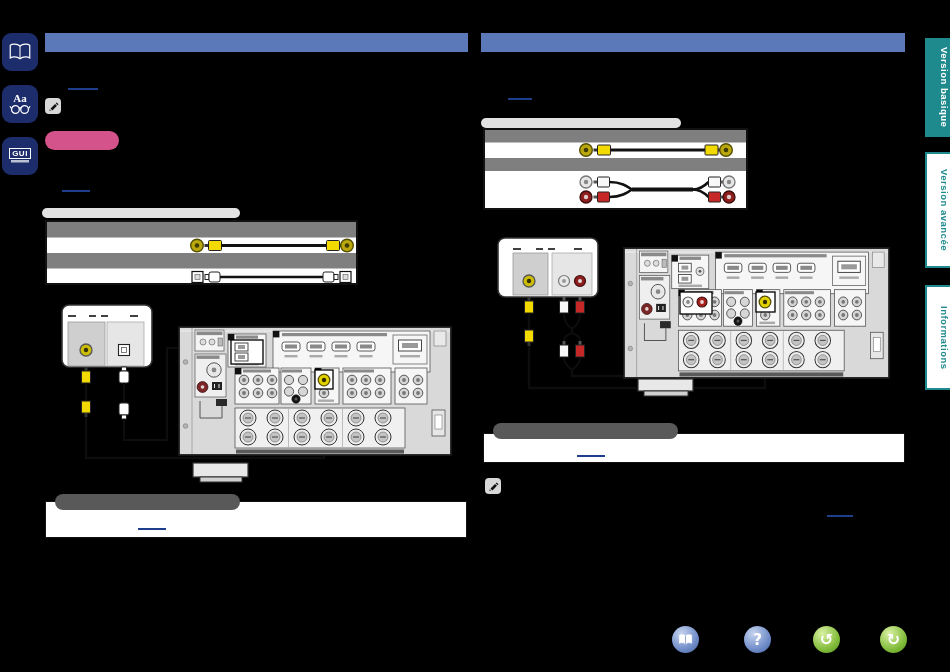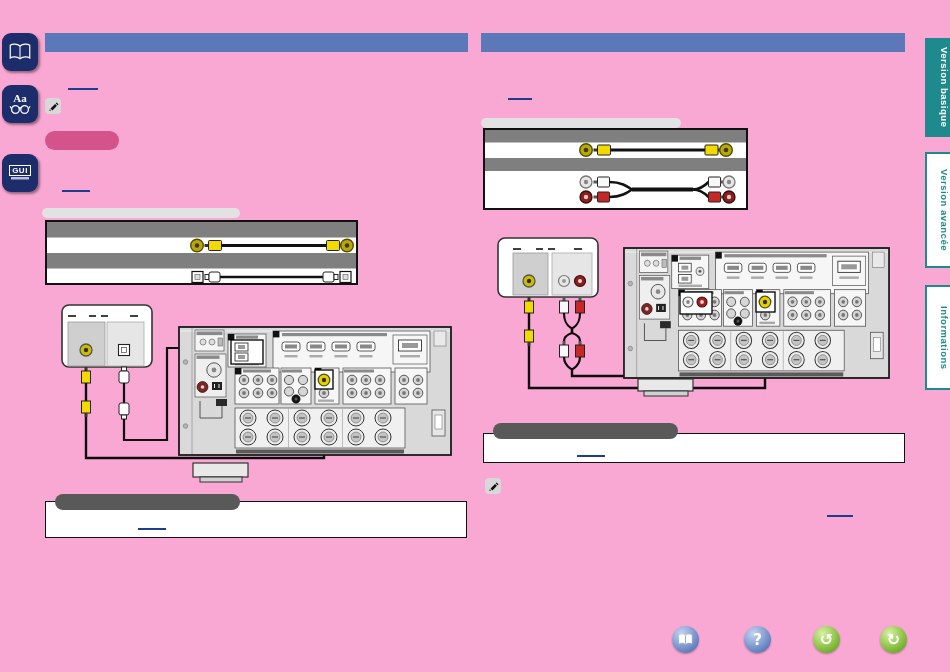--- a/index.html
+++ b/index.html
@@ -1,17 +1,17 @@
 <!DOCTYPE html>
 <html><head>
 <meta charset="utf-8">
 <style>
   html,body{margin:0;padding:0;background:#fff;}
   *{box-sizing:border-box;}
-  .page{position:relative;width:950px;height:672px;background:#f9a8d4;overflow:hidden;
+  .page{position:relative;width:950px;height:672px;background:#000000;overflow:hidden;
         font-family:"Liberation Sans", sans-serif;}
   .abs{position:absolute;}
   .hbar{position:absolute;height:19px;background:#5b79b8;}
   .link{position:absolute;height:2px;background:#1c3e8c;cursor:pointer;}
   .graybar{position:absolute;height:10px;border-radius:5px;background:#e2e2e2;}
   .pill-pink{position:absolute;width:74px;height:19px;border-radius:10px;background:#d4538a;}
   .pill-dark{position:absolute;width:185px;height:16px;border-radius:8px;background:#595959;z-index:3;}
   .notebox{position:absolute;background:#fff;border:1.5px solid #111;z-index:2;}
   .noteicon{position:absolute;width:16px;height:16px;border-radius:4px;background:#d8d8d8;
             display:flex;align-items:center;justify-content:center;}
@@ -248,21 +248,21 @@
     </button>
     <button class="tb-btn" style="top:85px;">
       <span class="tb-aa">Aa</span>
       <svg width="22" height="11" viewBox="0 0 24 12">
         <circle cx="7" cy="6" r="4.2" fill="none" stroke="#fff" stroke-width="1.4"></circle>
         <circle cx="17" cy="6" r="4.2" fill="none" stroke="#fff" stroke-width="1.4"></circle>
         <path d="M11,5 Q12,3 13,5" fill="none" stroke="#fff" stroke-width="1.2"></path>
         <path d="M2.8,5 L1,2.5 M21.2,5 L23,2.5" fill="none" stroke="#fff" stroke-width="1.2"></path>
       </svg>
     </button>
-    <button class="tb-btn" style="top:154px;justify-content:center;">
+    <button class="tb-btn" style="top:137px;justify-content:center;">
       <span class="tb-gui">GUI</span>
       <svg width="18" height="4" viewBox="0 0 18 4">
         <rect x="0" y="0" width="18" height="2.5" fill="#fff" opacity="0.7"></rect>
       </svg>
     </button>
   </div>
 
   <div class="tab tab-active" style="top:38px;height:99px;">
     <span>Version basique</span>
   </div>

